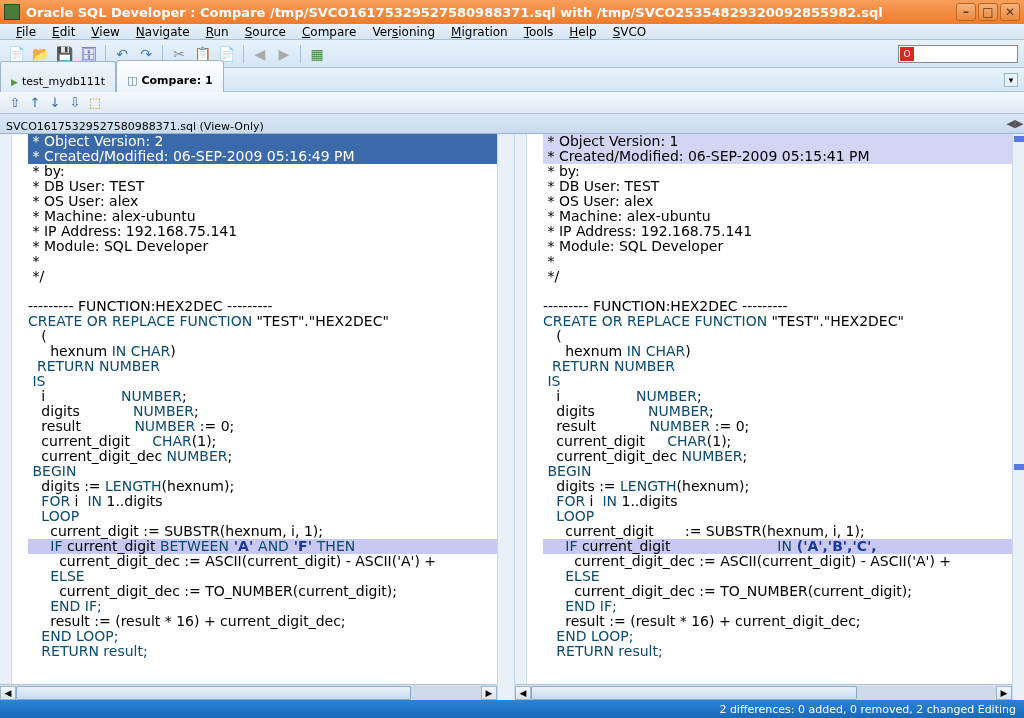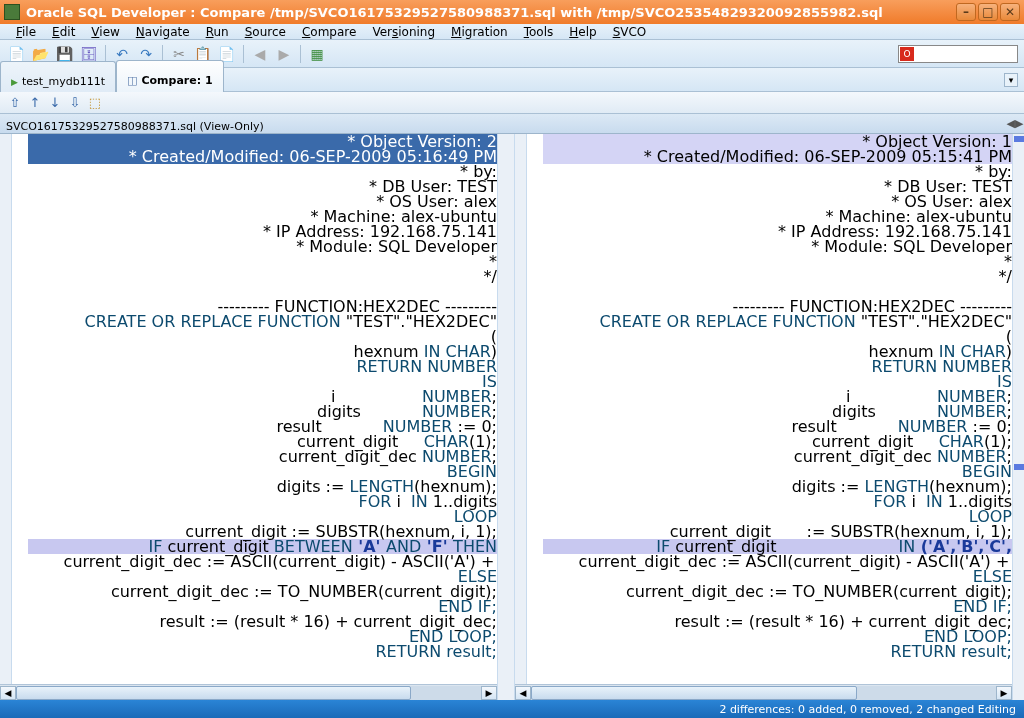--- a/index.html
+++ b/index.html
@@ -27,21 +27,21 @@
 .tab-close-area { margin-left: auto; padding: 0 6px; display: flex; align-items: center; gap: 4px; }
 .tab-small-btn { width: 14px; height: 14px; border: 1px solid #9db5cb; background: #e8f2fa; font-size: 9px; display: flex; align-items: center; justify-content: center; cursor: pointer; }
 .diff-nav { height: 22px; background: linear-gradient(#f4f8fc, #e0ebf5); border-bottom: 1px solid #aac0d4; display: flex; align-items: center; padding: 0 6px; gap: 2px; }
 .nav-btn { width: 18px; height: 18px; display: flex; align-items: center; justify-content: center; cursor: pointer; font-size: 13px; color: #3a6aaa; }
 .file-header-row { height: 20px; background: linear-gradient(#dce9f5, #c8dbee); border-bottom: 1px solid #9db5cb; display: flex; align-items: stretch; font-size: 11px; }
 .file-header-left, .file-header-right { flex: 1; display: flex; align-items: flex-end; padding: 0 6px; }
 .file-header-divider { width: 18px; display: flex; align-items: center; justify-content: center; color: #555; }
 .panes-wrap { flex: 1; display: flex; align-items: stretch; position: relative; overflow: hidden; background: #fff; }
 .pane { flex: 1; display: flex; flex-direction: column; position: relative; overflow: hidden; }
 .pane-inner { flex: 1; overflow: hidden; position: relative; }
-.code { font-family: "DejaVu Sans Mono", "Courier New", monospace; font-size: 16px; line-height: 15px; white-space: pre; padding-left: 16px; text-align: right; }
+.code { font-family: "DejaVu Sans Mono", "Courier New", monospace; font-size: 14px; line-height: 15px; white-space: pre; padding-left: 16px; }
 .gutter { width: 12px; background: #eaf0f7; border-right: 1px solid #c8dbee; }
 .pane-row { display: flex; height: 100%; }
 .center-strip { width: 18px; background: #eaf0f7; border-left: 1px solid #c8dbee; border-right: 1px solid #c8dbee; position: relative; }
 .far-right { width: 12px; background: #eaf0f7; border-left: 1px solid #c8dbee; position: relative; }
 .far-right .mark-blue { position: absolute; left: 1px; width: 10px; height: 6px; background: #5a7ae0; }
 .hl-dark { background: #3a6aaa; color: #fff; }
 .hl-lav { background: #d4d4f5; }
 .hl-lav2 { background: #c8c8f0; }
 .code .kw { color: #0c4a6e; font-weight: normal; }
 .code .cmt { color: #000000; }

